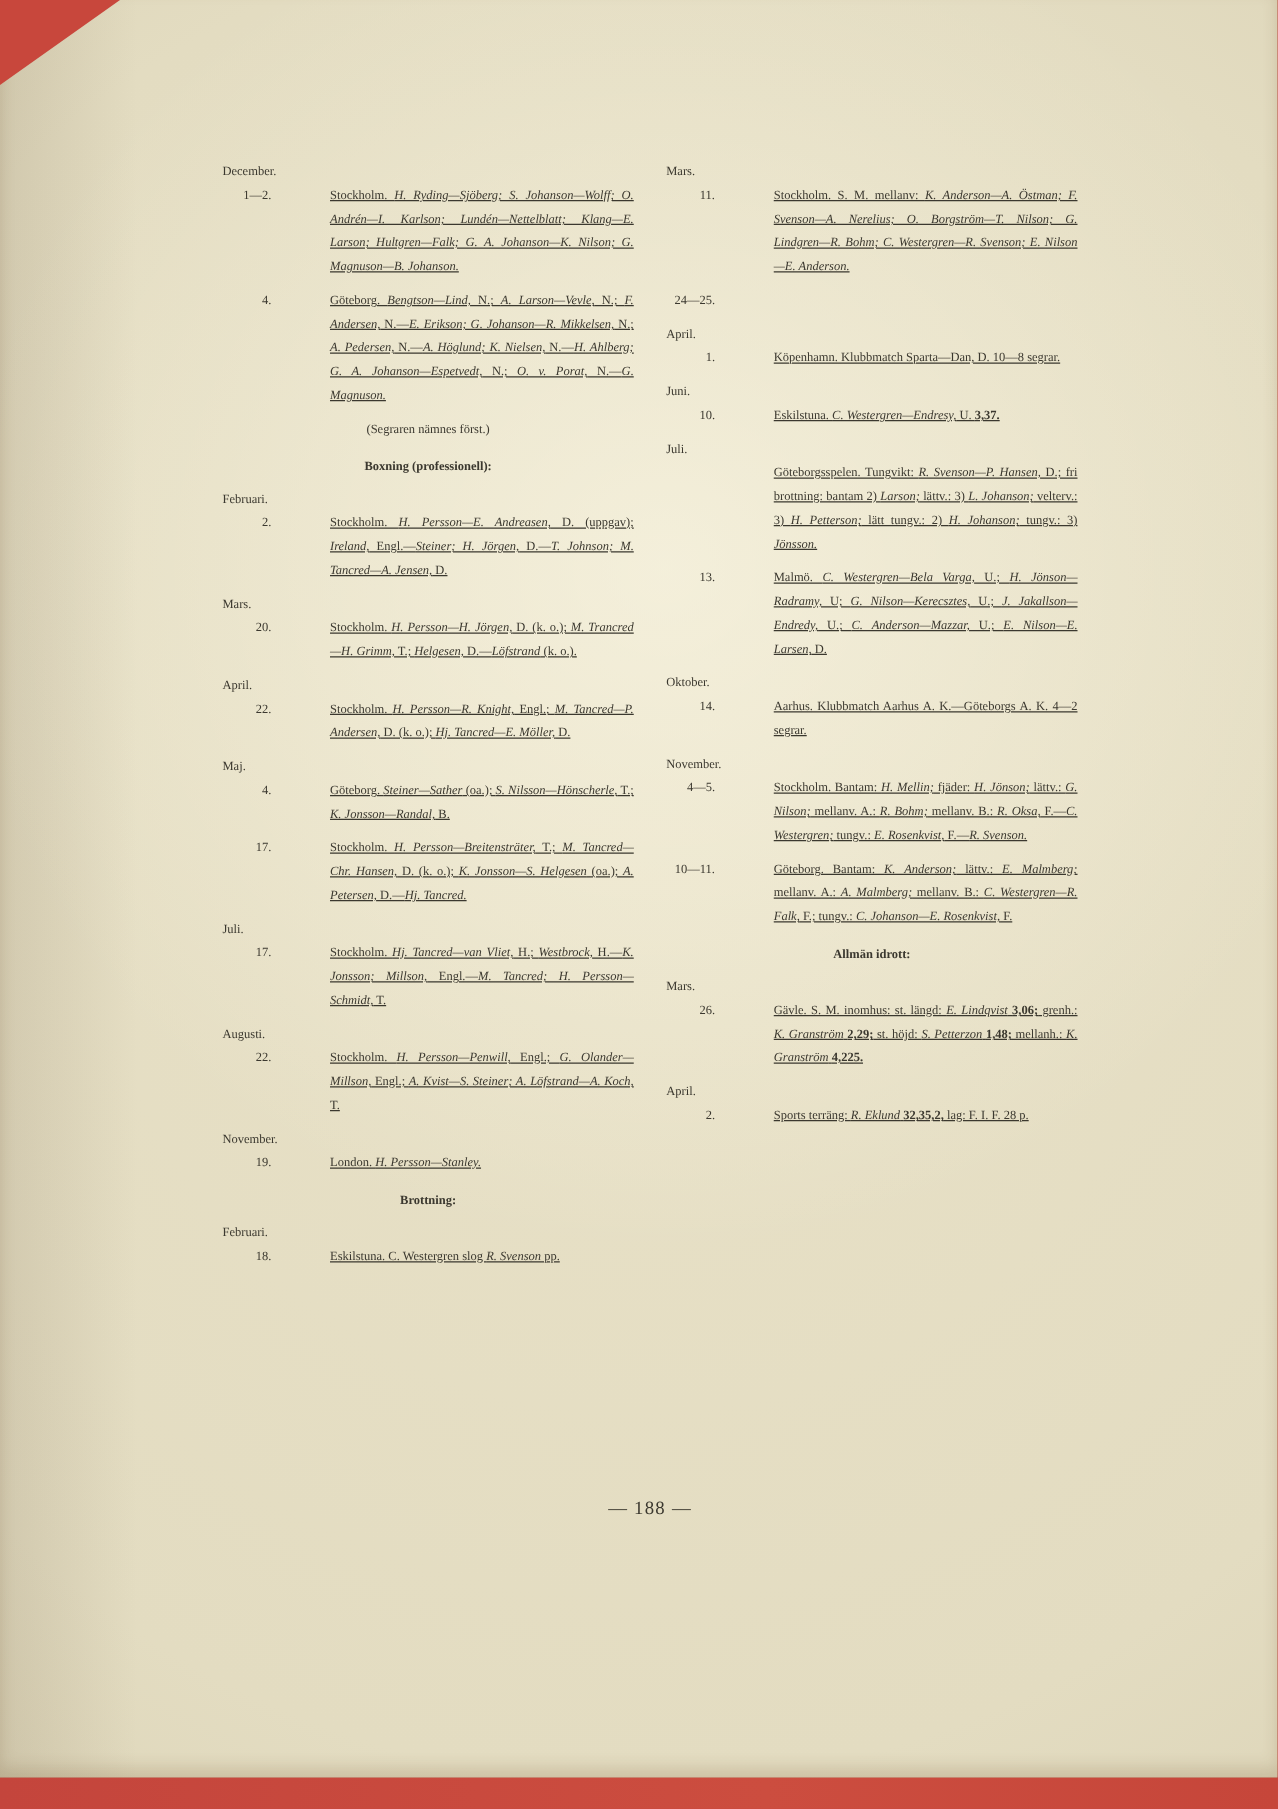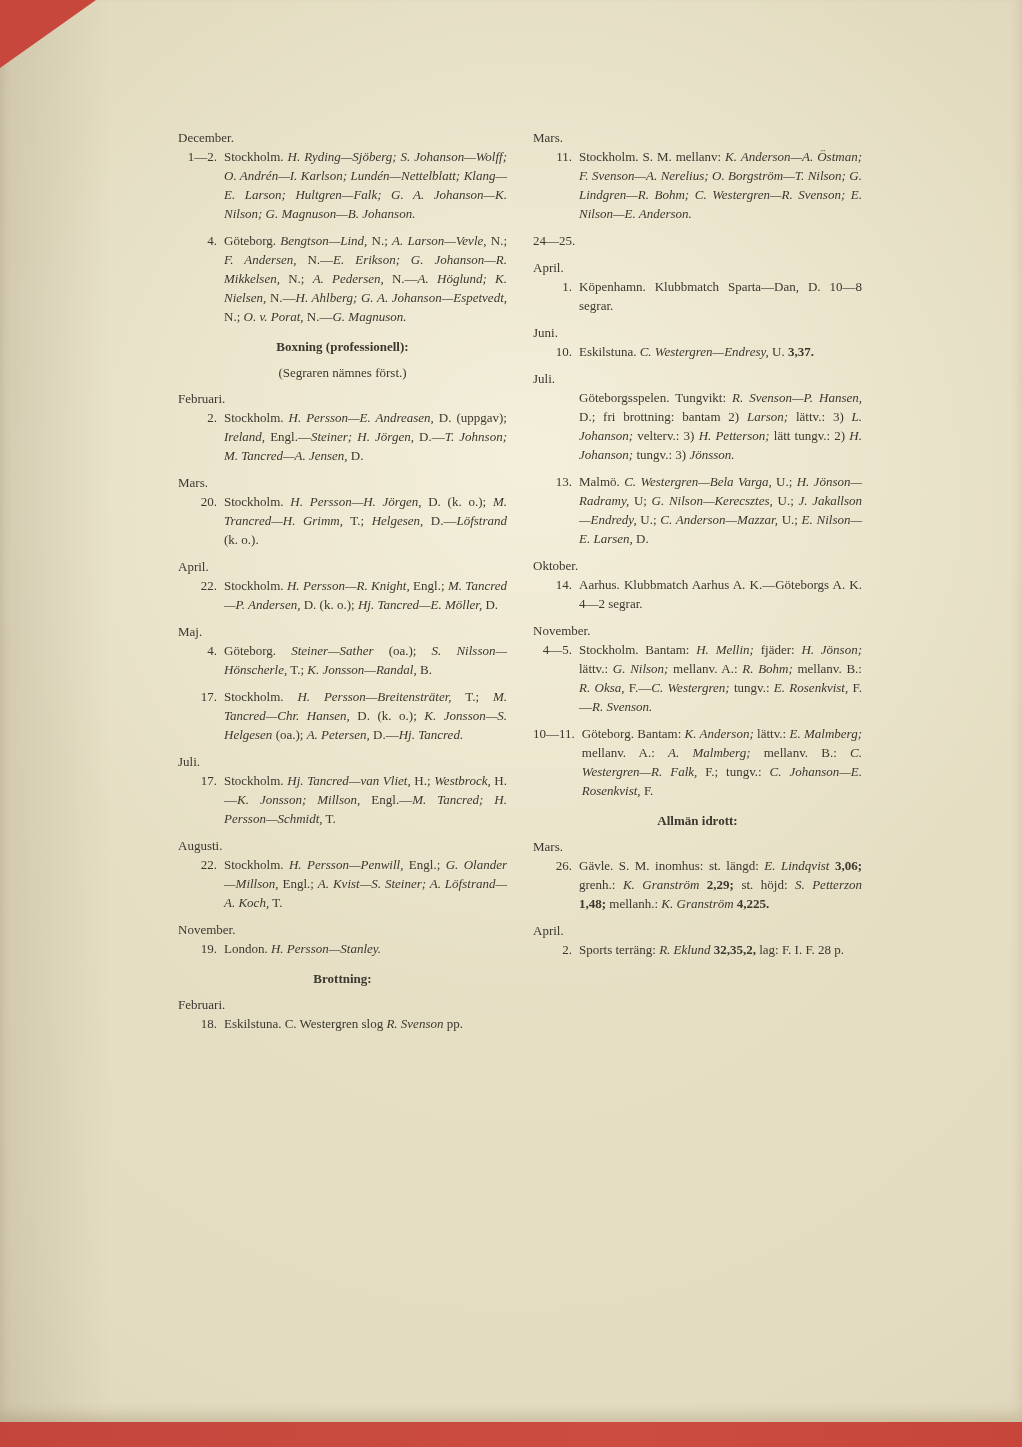--- a/index.html
+++ b/index.html
@@ -30,31 +30,31 @@
     background:linear-gradient(90deg, rgba(80,60,35,0.12), rgba(80,60,35,0) 85%);
   }
   .red-corner{
     position:absolute;left:0;top:0;width:0;height:0;
     border-top:68px solid var(--cover-red);
     border-right:96px solid transparent;
   }
   .content{
     position:absolute;left:178px;top:128px;width:684px;
     color:var(--ink);
-    font-size:13px;line-height:19px;
+    font-size:10px;line-height:19px;
   }
   .cols{display:flex;gap:26px;align-items:flex-start;}
   .col{width:329px;}
   .block.month{margin:0;}
-  .block.entry{display:flex;margin:0 0 8px;}
+  .block.entry{display:flex;margin:0 0 8px;gap:40px;}
   .entry .num{
     flex:0 0 46px;box-sizing:border-box;
     padding-right:7px;text-align:right;white-space:nowrap;
   }
-  .entry .text{flex:1;text-align:justify;}
+  .entry .text{flex:1;text-align:justify;text-decoration:underline;}
   .block.heading{font-weight:bold;text-align:center;margin:11px 0 7px;}
   .block.subheading{text-align:center;margin:0 0 7px;}
   .it{font-style:italic;}
   .bd{font-weight:bold;}
   .footer{
     position:absolute;left:178px;width:684px;top:1199px;
     text-align:center;color:var(--ink);
     font-size:15px;letter-spacing:1px;
   }
 </style>
@@ -70,22 +70,22 @@
         <div class="col" id="col-left">
             <div class="block month">December.</div>
             <div class="block entry">
               <span class="num">1—2.</span>
               <span class="text"><span>Stockholm. </span><span class="it">H. Ryding—Sjöberg; S. Johanson—Wolff; O. Andrén—I. Karlson; Lundén—Nettelblatt; Klang—E. Larson; Hultgren—Falk; G. A. Johanson—K. Nilson; G. Magnuson—B. Johanson.</span></span>
             </div>
             <div class="block entry">
               <span class="num">4.</span>
               <span class="text"><span>Göteborg. </span><span class="it">Bengtson—Lind,</span><span> N.; </span><span class="it">A. Larson—Vevle,</span><span> N.; </span><span class="it">F. Andersen,</span><span> N.—</span><span class="it">E. Erikson; G. Johanson—R. Mikkelsen,</span><span> N.; </span><span class="it">A. Pedersen,</span><span> N.—</span><span class="it">A. Höglund; K. Nielsen,</span><span> N.—</span><span class="it">H. Ahlberg; G. A. Johanson—Espetvedt,</span><span> N.; </span><span class="it">O. v. Porat,</span><span> N.—</span><span class="it">G. Magnuson.</span></span>
             </div>
+            <div class="block subheading">(Segraren nämnes först.)</div>
             <div class="block heading">Boxning (professionell):</div>
-            <div class="block subheading">(Segraren nämnes först.)</div>
             <div class="block month">Februari.</div>
             <div class="block entry">
               <span class="num">2.</span>
               <span class="text"><span>Stockholm. </span><span class="it">H. Persson—E. Andreasen,</span><span> D. (uppgav); </span><span class="it">Ireland,</span><span> Engl.—</span><span class="it">Steiner; H. Jörgen,</span><span> D.—</span><span class="it">T. Johnson; M. Tancred—A. Jensen,</span><span> D.</span></span>
             </div>
             <div class="block month">Mars.</div>
             <div class="block entry">
               <span class="num">20.</span>
               <span class="text"><span>Stockholm. </span><span class="it">H. Persson—H. Jörgen,</span><span> D. (k. o.); </span><span class="it">M. Trancred—H. Grimm,</span><span> T.; </span><span class="it">Helgesen,</span><span> D.—</span><span class="it">Löfstrand</span><span> (k. o.).</span></span>
             </div>
@@ -174,15 +174,16 @@
               <span class="text"><span>Gävle. S. M. inomhus: st. längd: </span><span class="it">E. Lindqvist</span><span> </span><span class="bd">3,06;</span><span> grenh.: </span><span class="it">K. Granström</span><span> </span><span class="bd">2,29;</span><span> st. höjd: </span><span class="it">S. Petterzon</span><span> </span><span class="bd">1,48;</span><span> mellanh.: </span><span class="it">K. Granström</span><span> </span><span class="bd">4,225.</span></span>
             </div>
             <div class="block month">April.</div>
             <div class="block entry">
               <span class="num">2.</span>
               <span class="text"><span>Sports terräng: </span><span class="it">R. Eklund</span><span> </span><span class="bd">32,35,2,</span><span> lag: F. I. F. 28 p.</span></span>
             </div>
           </div>
       </div>
     </div>
+    <div class="footer">— 188 —</div>
   </div>
   <div class="red-corner"></div>
 </div>
 
 </body></html>

